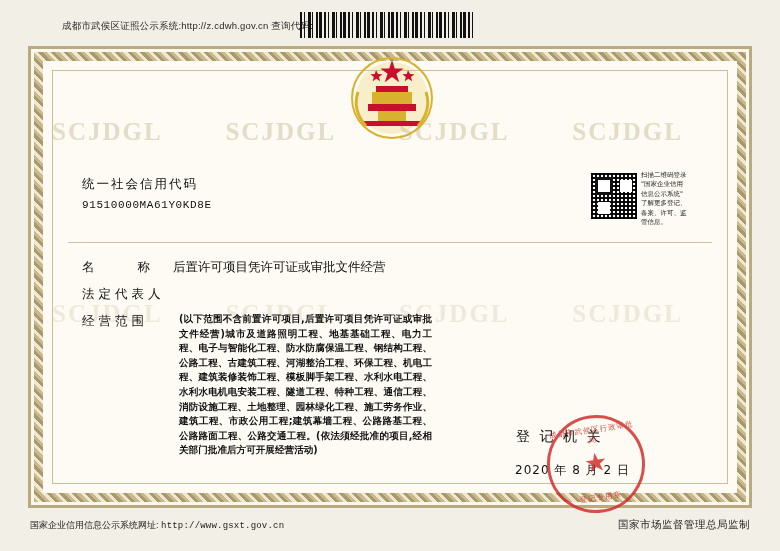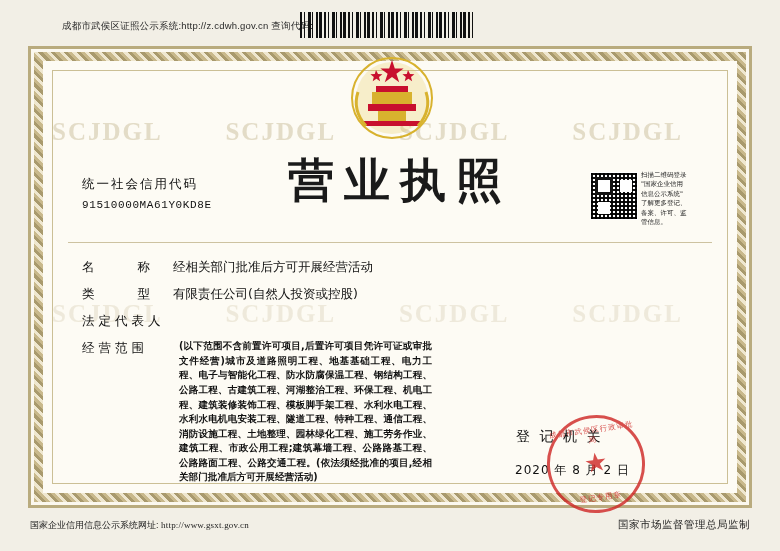--- a/index.html
+++ b/index.html
@@ -289,21 +289,21 @@
   }
   
   .bottom-left {
     position: absolute;
     left: 30px;
     top: 519px;
     font-size: 9px;
     color: #1d1d1d;
   }
   .bottom-left .url {
-    font-family: Liberation Serif, serif;
+    font-family: Liberation Mono, monospace;
     letter-spacing: 0.2px;
   }
   .bottom-right {
     position: absolute;
     right: 30px;
     top: 518px;
     font-size: 10.5px;
     color: #1d1d1d;
     letter-spacing: 0.5px;
     font-family: "DejaVu Sans", sans-serif;
@@ -346,43 +346,38 @@
     <path d="M38 24 l2 4 l4.4 .3 l-3.4 2.7 l1.1 4.2 l-3.7 -2.4 l-3.7 2.4 l1.1 -4.2 l-3.4 -2.7 l4.4 -.3 Z" fill="#c8102e"></path>
     <rect x="30" y="58" width="48" height="7" fill="#c8102e"></rect>
     <rect x="34" y="46" width="40" height="12" fill="#d8b22e"></rect>
     <rect x="38" y="40" width="32" height="6" fill="#c8102e"></rect>
     <rect x="40" y="65" width="28" height="10" fill="#d8b22e"></rect>
     <rect x="26" y="75" width="56" height="5" fill="#c8102e"></rect>
     <path d="M20 46 q-6 18 8 34" fill="none" stroke="#d8b22e" stroke-width="3"></path>
     <path d="M88 46 q6 18 -8 34" fill="none" stroke="#d8b22e" stroke-width="3"></path>
   </svg>
 
-  <div class="title">营业执照</div>
 
   <div class="credit-label">统一社会信用代码</div>
   <div class="credit-value">91510000MA61Y0KD8E</div>
 
   <div class="qr"></div>
   <div class="qr-note" style="white-space:pre-line;">扫描二维码登录
 "国家企业信用
 信息公示系统"
 了解更多登记、
 备案、许可、监
 管信息。</div>
 
   <div class="divider"></div>
 
   <div class="col-left">
     <div class="field">
       <div class="f-label w4">名　　称</div>
-      <div class="f-value">经相关部门批准后方可开展经营活动</div>
-    </div>
-    <div class="field">
-      <div class="f-label w4">类　　型</div>
-      <div class="f-value">有限责任公司(自然人投资或控股)</div>
+      <div class="f-value">后置许可项目凭许可证或审批文件经营</div>
     </div>
     <div class="field">
       <div class="f-label w4b">法定代表人</div>
     </div>
     <div class="field">
       <div class="f-label w4b">经营范围</div>
       <div class="f-value small">(以下范围不含前置许可项目,后置许可项目凭许可证或审批文件经营)城市及道路照明工程、地基基础工程、电力工程、电子与智能化工程、防水防腐保温工程、钢结构工程、公路工程、古建筑工程、河湖整治工程、环保工程、机电工程、建筑装修装饰工程、模板脚手架工程、水利水电工程、水利水电机电安装工程、隧道工程、特种工程、通信工程、消防设施工程、土地整理、园林绿化工程、施工劳务作业、建筑工程、市政公用工程;建筑幕墙工程、公路路基工程、公路路面工程、公路交通工程。(依法须经批准的项目,经相关部门批准后方可开展经营活动)</div>
     </div>
   </div>
 

